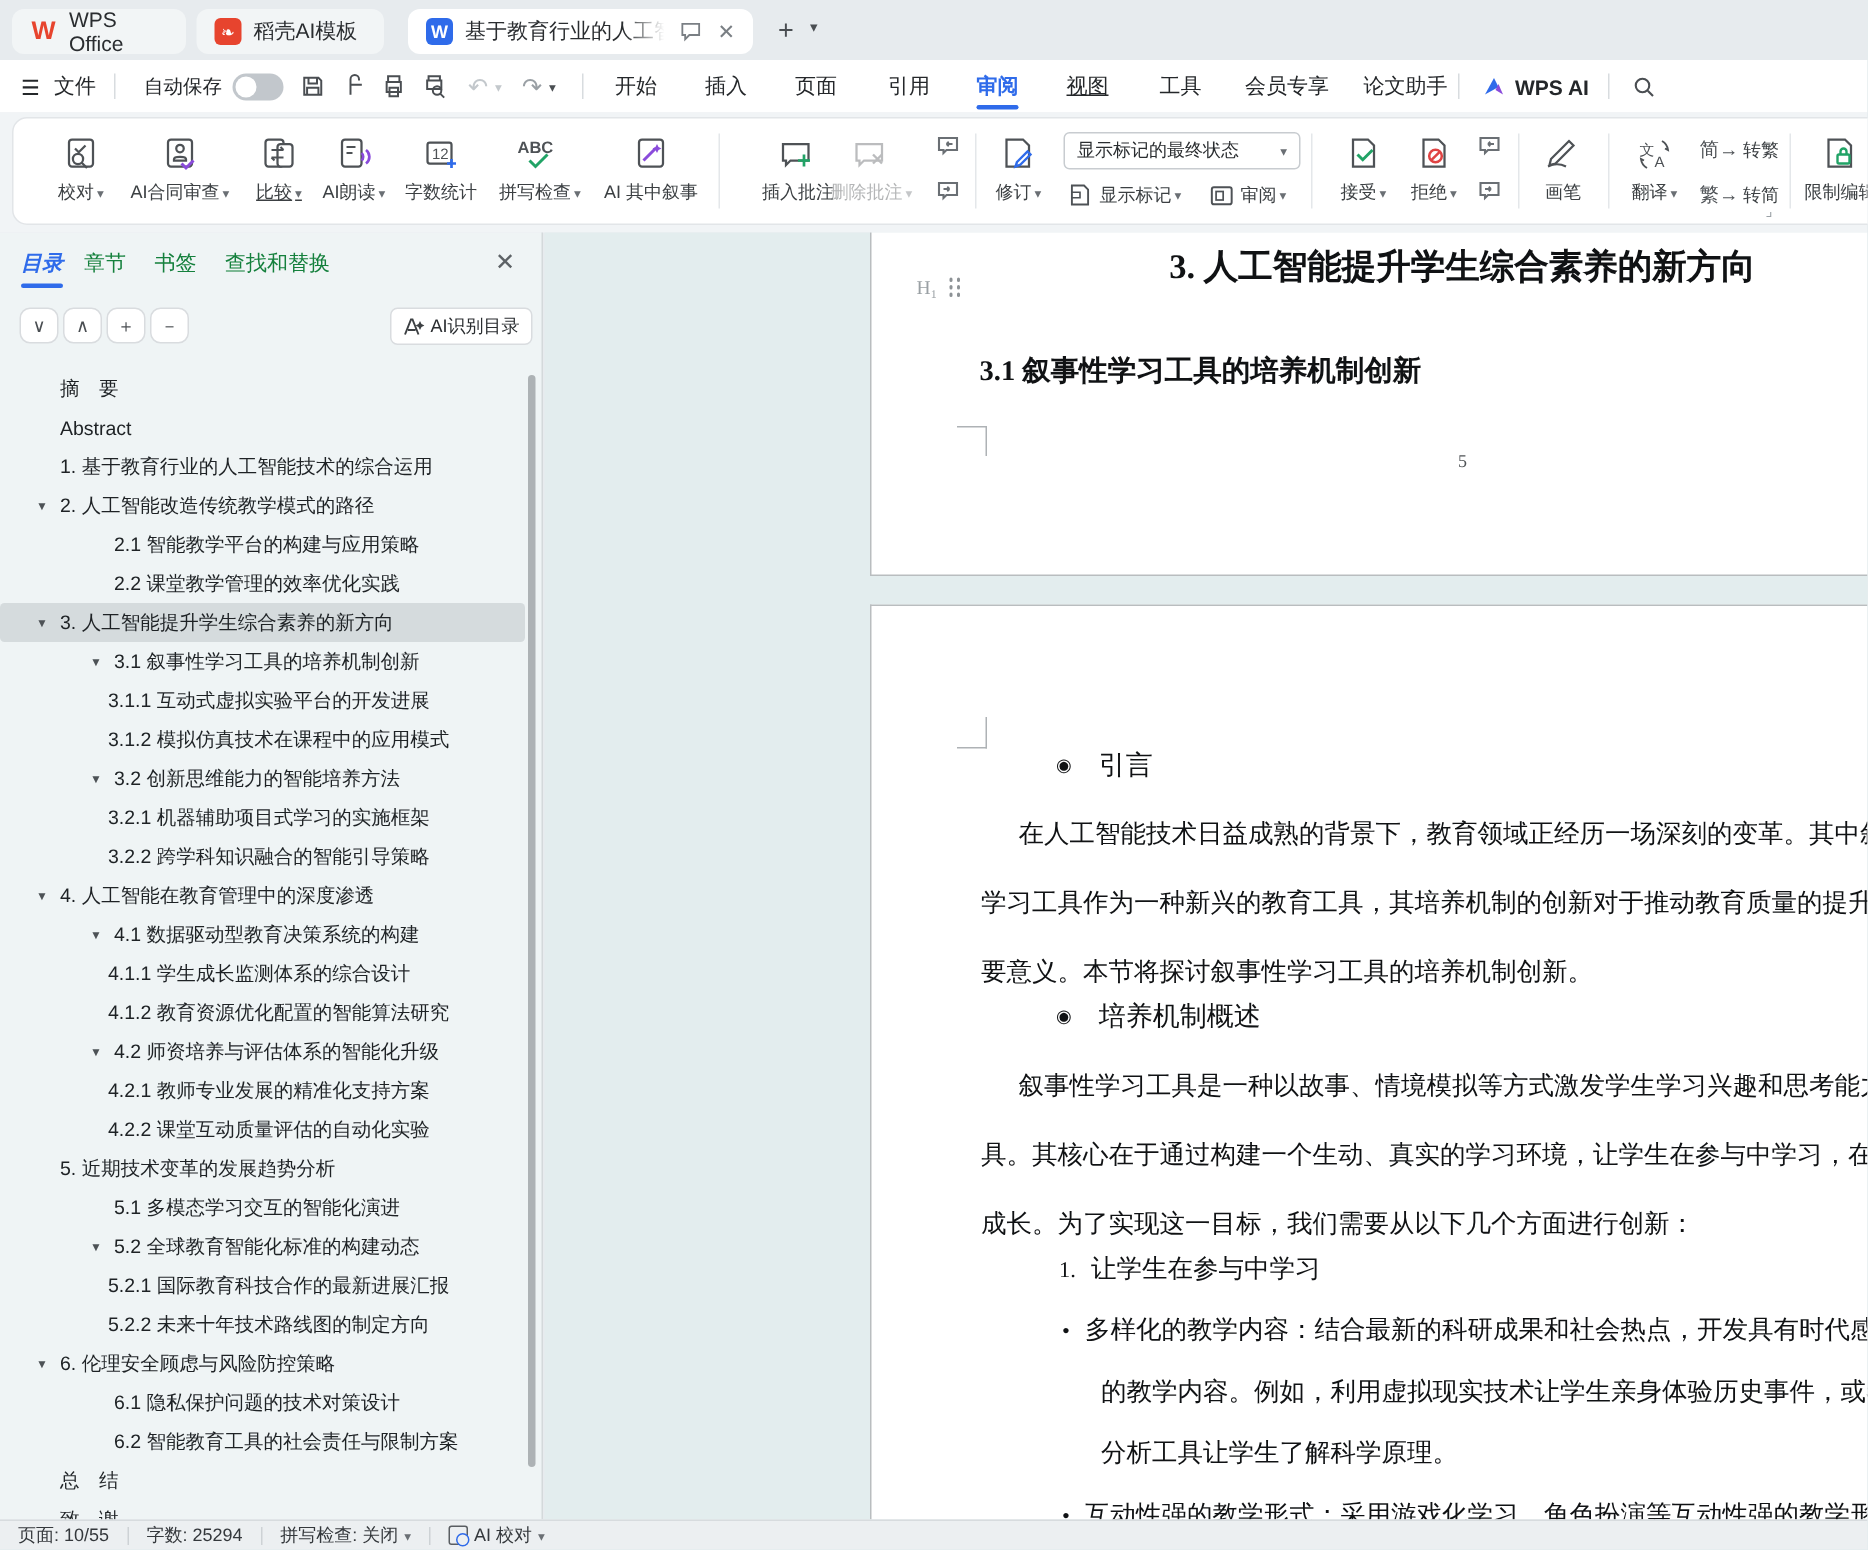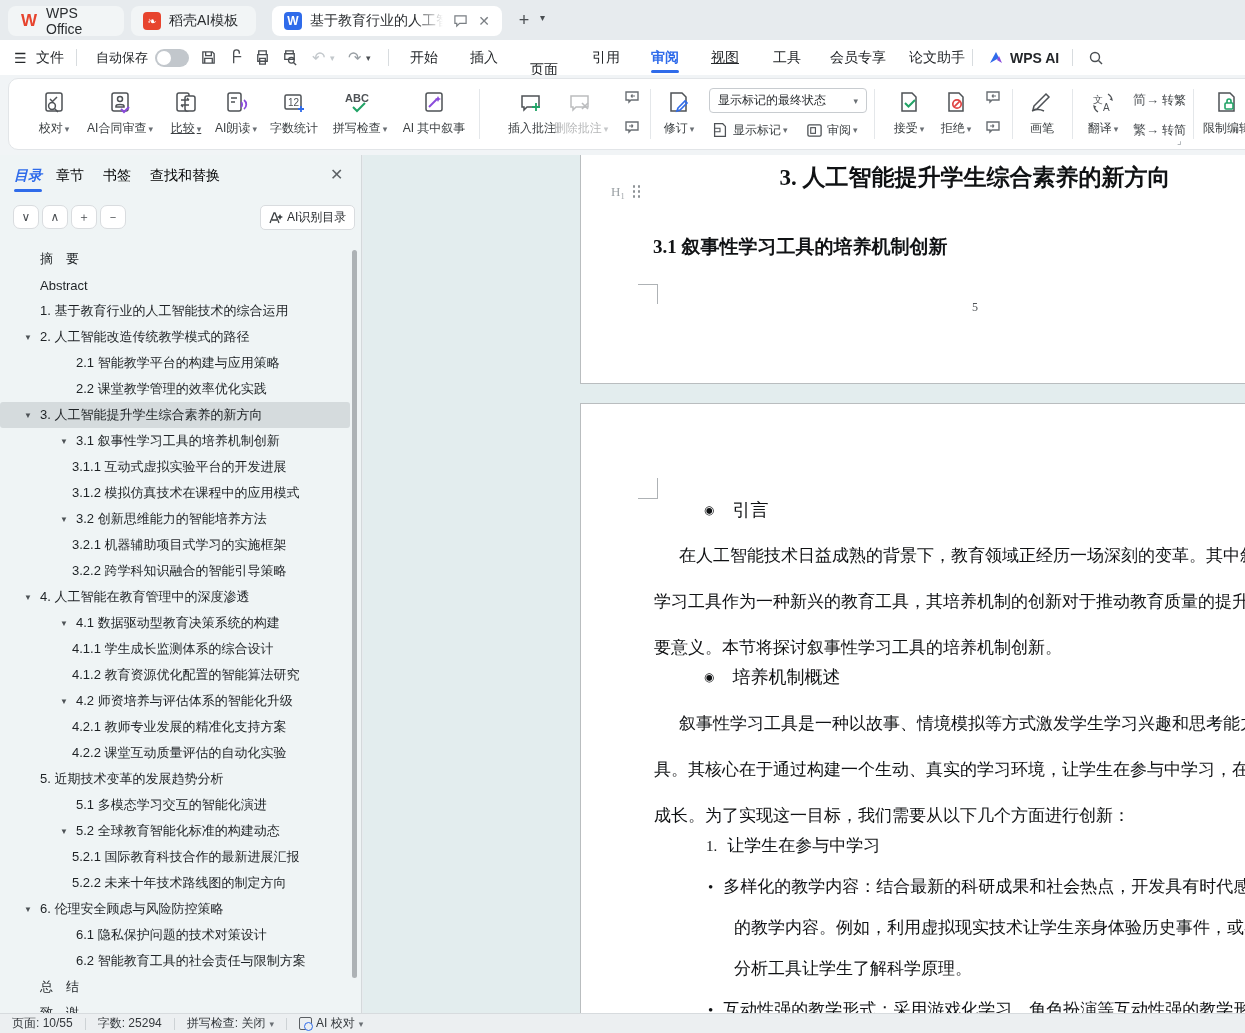--- a/index.html
+++ b/index.html
@@ -43,21 +43,21 @@
   .rbtn.disabled { opacity:.38; }
   .chev { font-size:9px; color:#6a6f74; margin-left:2px; }
   .rdiv { position:absolute; top:10px; width:1px; height:50px; background:#e4e7ea; }
   .mini { position:absolute; width:22px; height:20px; display:flex; align-items:center; justify-content:center; }
   .combo { position:absolute; left:700px; top:9px; width:158px; height:25px; border:1px solid #c8ccd0; border-radius:4px; background:#fff; font-size:12px; color:#2a2d30; display:flex; align-items:center; padding:0 8px; justify-content:space-between; }
   .rsmall { position:absolute; height:22px; display:flex; align-items:center; font-size:12px; color:#3c4043; }
   .expand-corner { position:absolute; left:1168px; top:56px; font-size:10px; color:#9aa0a5; }
 
   
   #sidebar { left:0; top:155px; width:362px; height:858px; background:#eff4f5; border-right:1px solid #d4d9db; overflow:hidden; }
-  .sb-tab { position:absolute; top:8px; height:26px; font-size:14px; color:#000000; display:flex; align-items:center; }
+  .sb-tab { position:absolute; top:8px; height:26px; font-size:14px; color:#15803d; display:flex; align-items:center; }
   .sb-tab.active { color:#2f6bea; font-weight:bold; }
   .sb-tab.active::after { content:""; position:absolute; left:0; right:0; bottom:-3px; height:3px; background:#2f6bea; border-radius:2px; }
   .sb-close { position:absolute; left:330px; top:10px; font-size:16px; color:#5d6266; }
   .sq-btn { position:absolute; top:50px; width:26px; height:24px; background:#ffffff; border:1px solid #d9dcdf; border-radius:7px; display:flex; align-items:center; justify-content:center; font-size:12px; color:#4a4e52; }
   #ai-toc-btn { position:absolute; top:50px; left:260px; height:25px; background:#ffffff; border:1px solid #d9dcdf; border-radius:5px; font-size:12px; color:#2a2d30; display:flex; align-items:center; padding:0 8px; gap:4px; }
   #toc-list { position:absolute; left:0; top:91px; width:350px; }
   .toc-item { height:26px; display:flex; align-items:center; font-size:13px; color:#1e2225; white-space:nowrap; cursor:default; }
   .toc-item.selected { background:#d5dbdd; border-radius:3px; }
   .toc-item .toc-arrow { width:16px; flex:0 0 16px; font-size:8px; color:#4d5256; text-align:center; }
   .toc-item .toc-label { margin-left:4px; }
@@ -162,21 +162,21 @@
   <div class="mb-item qicon" style="left:348px; font-size:16px; color:#9aa0a5;">↷</div>
   <div class="mb-item qicon" style="left:366px; font-size:9px;">▾</div>
   <div class="vdiv" style="left:388px;"></div>
 
   <div class="mb-item mb-tab" style="left:406px;">
       <span>开始</span>
     </div>
   <div class="mb-item mb-tab" style="left:466px;">
       <span>插入</span>
     </div>
-  <div class="mb-item mb-tab" style="left:526px;margin-top:12px;">
+  <div class="mb-item mb-tab" style="left:526px;">
       <span>页面</span>
     </div>
   <div class="mb-item mb-tab" style="left:588px;">
       <span>引用</span>
     </div>
   <div class="mb-item mb-tab active" style="left:647px;">
       <span>审阅</span>
     </div>
   <div class="mb-item mb-tab" style="left:707px;text-decoration:underline;">
       <span>视图</span>

